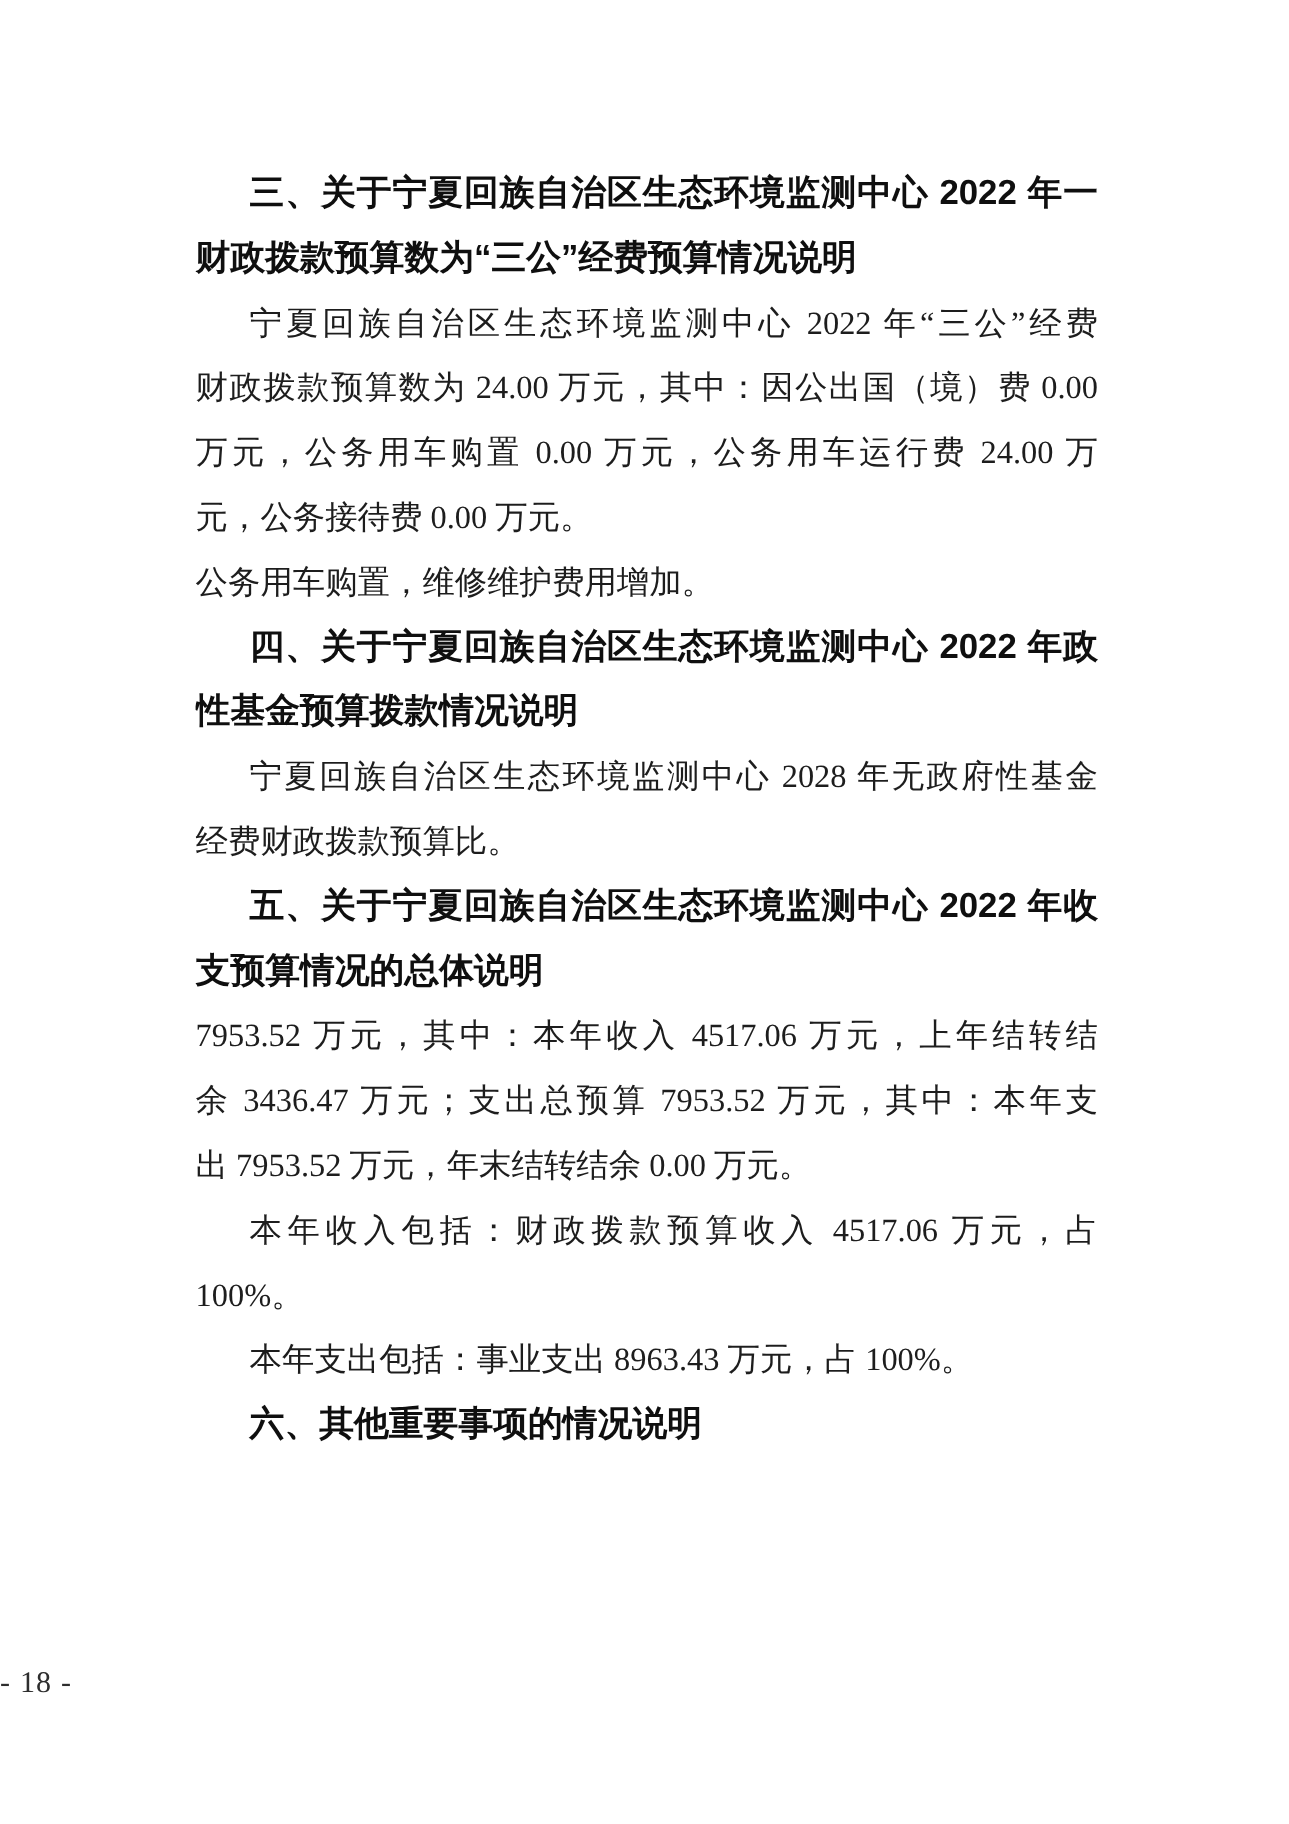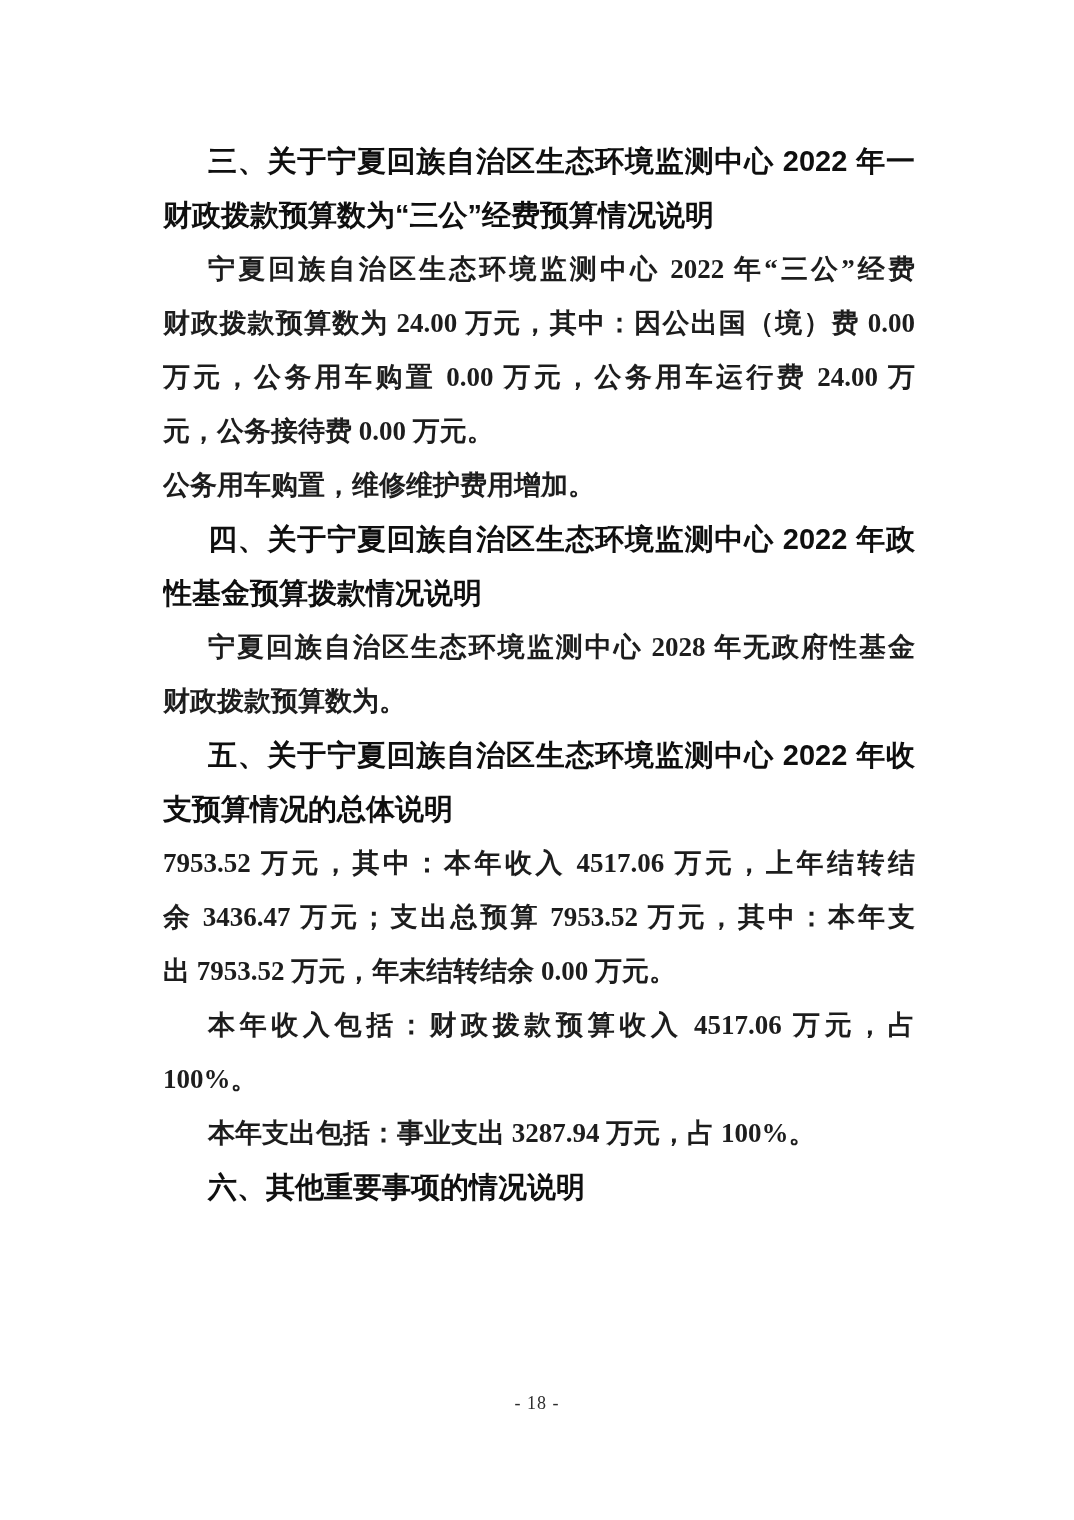--- a/index.html
+++ b/index.html
@@ -36,38 +36,37 @@
   .line.end {
     text-align-last: left;
   }
   .line.ind {
     text-indent: 45px;
   }
   .block.paragraph .line {
     font-family: "Liberation Serif", "DejaVu Serif", serif;
     font-size: 27px;
     color: var(--body-text);
-    font-weight: bold;
   }
   .block.heading .line {
     font-family: "Liberation Sans", "DejaVu Sans", sans-serif;
     font-weight: 700;
     font-size: 29px;
     color: var(--heading-text);
   }
   .page-number {
     position: absolute;
     top: 1390px;
     left: 0;
     width: 100%;
     height: 26px;
     line-height: 26px;
-    text-align: center;
+    text-align: left;
     font-family: "Liberation Serif", "DejaVu Serif", serif;
-    font-size: 18px;
+    font-size: 25px;
     letter-spacing: 1px;
     color: var(--page-number-text);
   }
 </style>
 </head>
 <body>
 
 <div class="page">
   <div class="content">
 
@@ -87,41 +86,41 @@
       <div class="line end">公务用车购置，维修维护费用增加。</div>
     </div>
 
     <div class="block heading">
       <div class="line ind">四、关于宁夏回族自治区生态环境监测中心 2022 年政府</div>
       <div class="line end">性基金预算拨款情况说明</div>
     </div>
 
     <div class="block paragraph">
       <div class="line ind">宁夏回族自治区生态环境监测中心 2028 年无政府性基金</div>
-      <div class="line end">财政拨款预算数为。</div>
+      <div class="line end">经费财政拨款预算比。</div>
     </div>
 
     <div class="block heading">
       <div class="line ind">五、关于宁夏回族自治区生态环境监测中心 2022 年收</div>
       <div class="line end">支预算情况的总体说明</div>
     </div>
 
     <div class="block paragraph">
       <div class="line">7953.52 万元，其中：本年收入 4517.06 万元，上年结转结</div>
       <div class="line">余 3436.47 万元；支出总预算 7953.52 万元，其中：本年支</div>
       <div class="line end">出 7953.52 万元，年末结转结余 0.00 万元。</div>
     </div>
 
     <div class="block paragraph">
       <div class="line ind">本年收入包括：财政拨款预算收入 4517.06 万元，占</div>
       <div class="line end">100%。</div>
     </div>
 
     <div class="block paragraph">
-      <div class="line ind end">本年支出包括：事业支出 3287.94 万元，占 100%。</div>
+      <div class="line ind end">本年支出包括：事业支出 8963.43 万元，占 100%。</div>
     </div>
 
     <div class="block heading">
       <div class="line ind end">六、其他重要事项的情况说明</div>
     </div>
 
   </div>
 
   <div class="page-number">- 18 -</div>
 </div>

